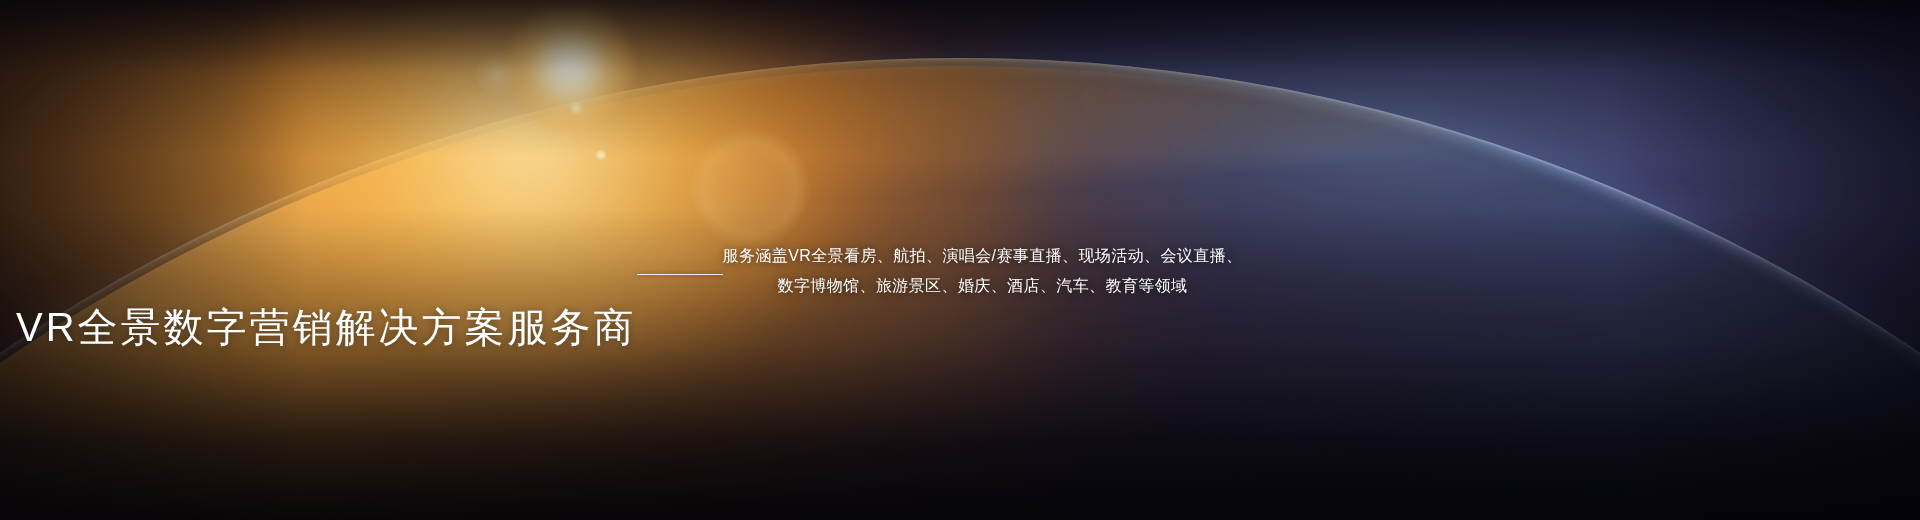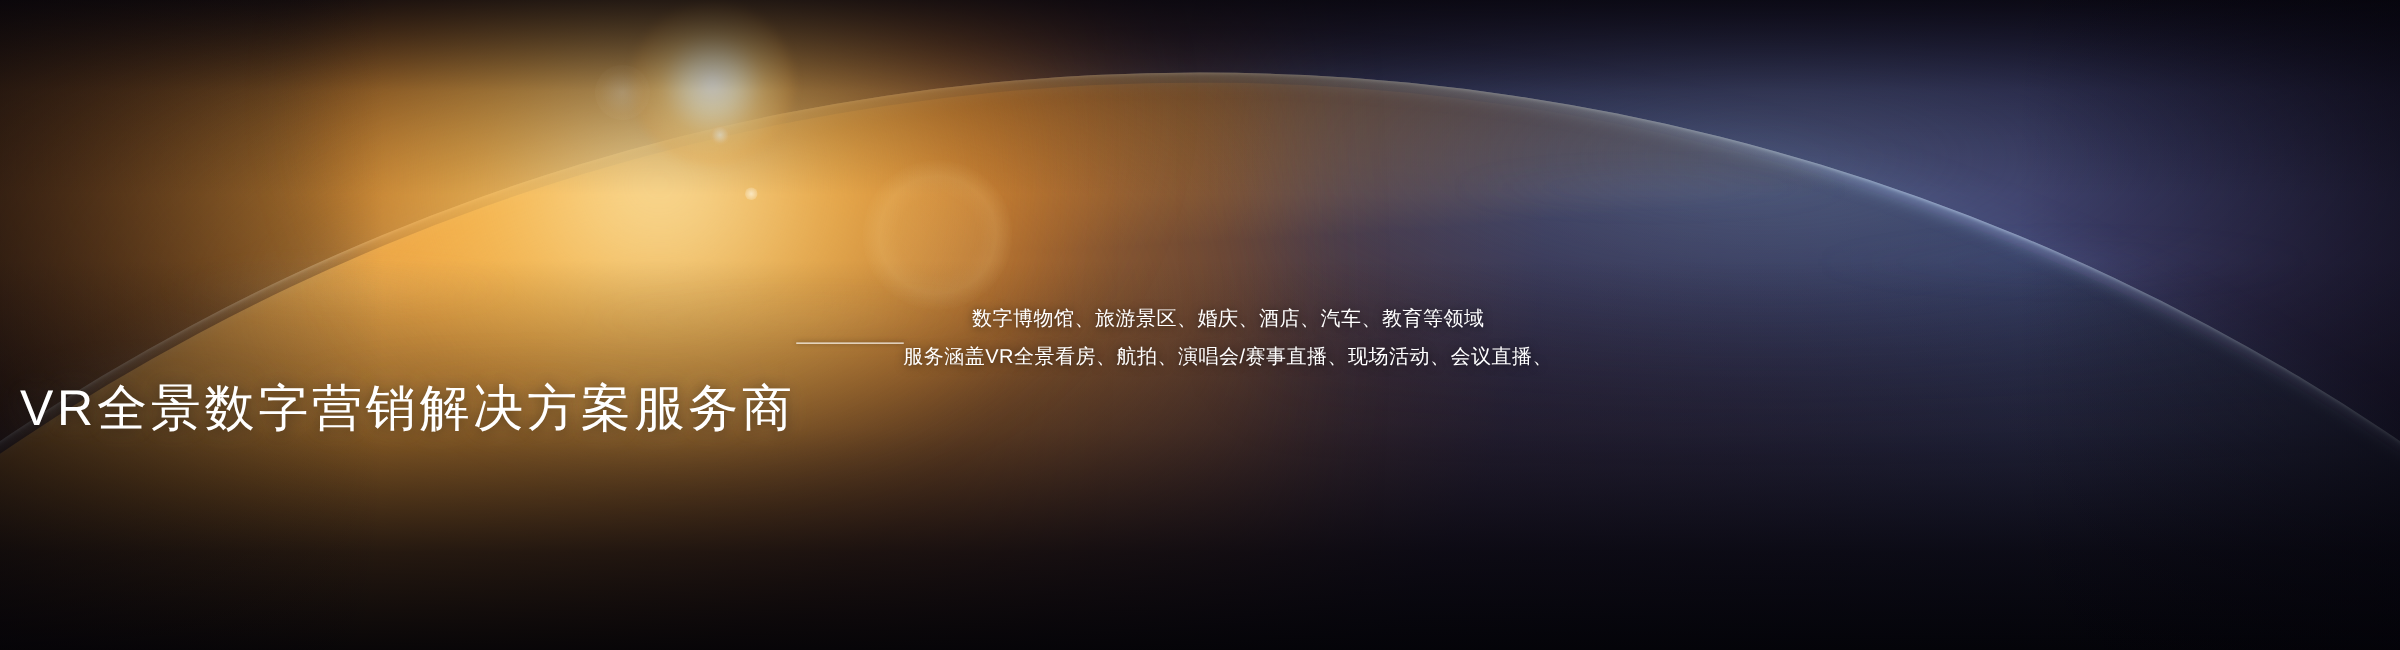--- a/index.html
+++ b/index.html
@@ -239,18 +239,18 @@
   <div class="layer vignette-top"></div>
   <div class="layer vignette-bottom"></div>
   <div class="layer vignette-sides"></div>
 
   <div class="content">
     <div class="hero-title">VR全景数字营销解决方案服务商</div>
 
     <div class="hero-divider"></div>
 
     <div class="hero-sub">
+      <div>服务涵盖VR全景看房、航拍、演唱会/赛事直播、现场活动、会议直播、</div>
       <div>数字博物馆、旅游景区、婚庆、酒店、汽车、教育等领域</div>
-      <div>服务涵盖VR全景看房、航拍、演唱会/赛事直播、现场活动、会议直播、</div>
     </div>
   </div>
 
 </div>
 
 </body></html>

